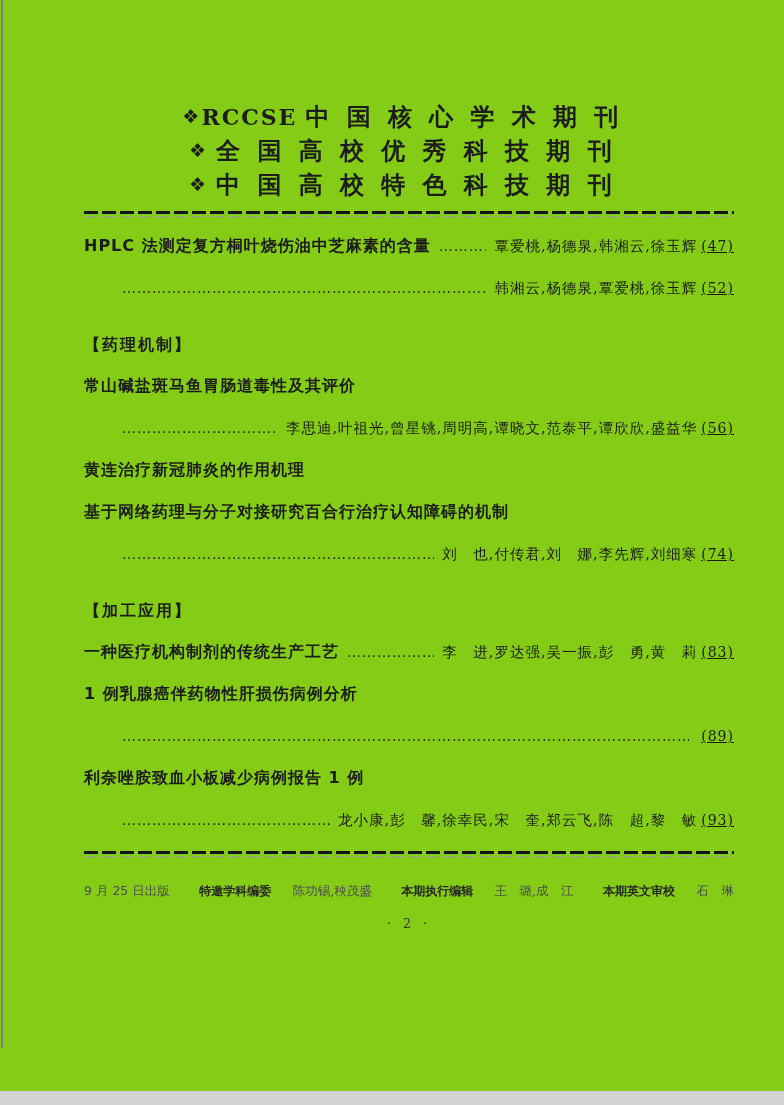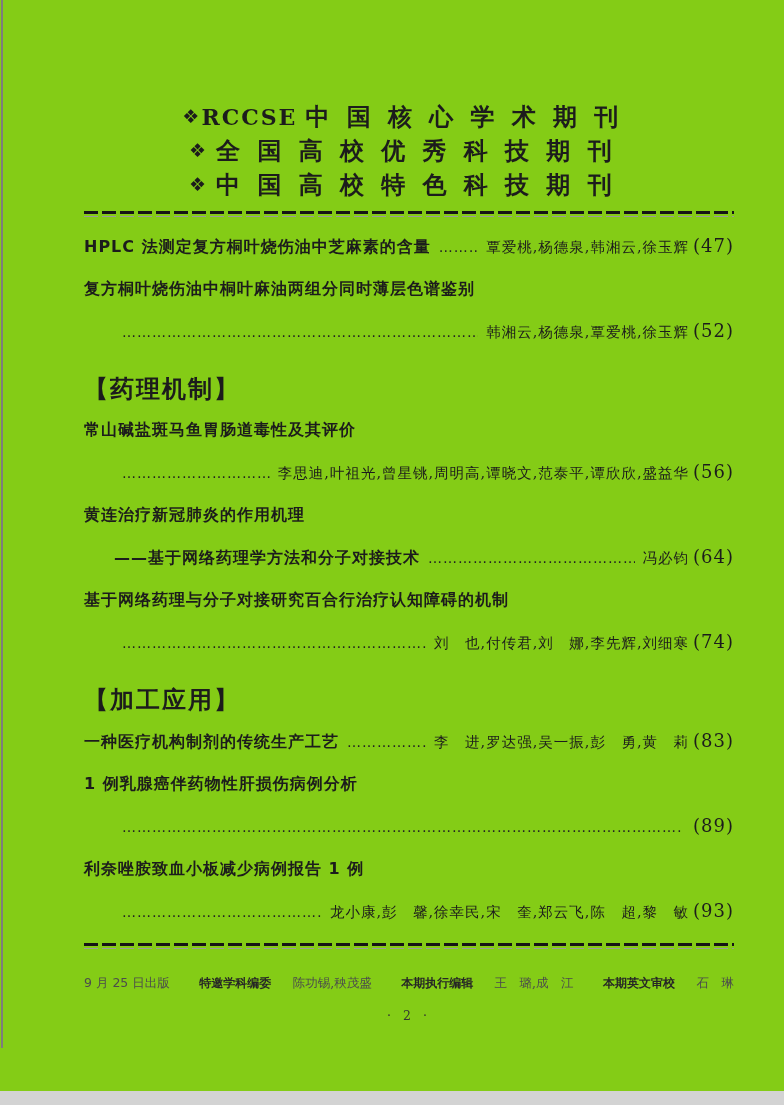--- a/index.html
+++ b/index.html
@@ -31,23 +31,23 @@
   .toc{margin-top:16px;}
   .toc-line{display:flex;align-items:baseline;font-size:16px;line-height:24px;
             margin-bottom:18px;letter-spacing:1px;font-weight:600;}
   .toc-line .t{white-space:nowrap;}
   .leader{flex:1;min-width:10px;overflow:hidden;white-space:nowrap;margin:0 8px;
           font-size:14px;font-weight:400;letter-spacing:1px;color:#222;}
   .leader::after{content:"…………………………………………………………………………………………………………………………";}
   .a{white-space:nowrap;font-family:"DejaVu Serif","Liberation Serif",serif;
      font-size:14.5px;font-weight:400;}
   .p{white-space:nowrap;font-family:"DejaVu Serif","Liberation Serif",serif;
-     font-size:18px;font-weight:400;margin-left:4px;}
+     font-size:14px;font-weight:400;margin-left:4px;text-decoration:underline;}
   .ind{padding-left:30px;}
-  .sec{font-size:24px;font-weight:700;letter-spacing:2px;line-height:26px;margin:32px 0 16px 0;}
+  .sec{font-size:16px;font-weight:700;letter-spacing:2px;line-height:26px;margin:32px 0 16px 0;}
 
   
   .footer{margin-top:25px;display:flex;align-items:baseline;white-space:nowrap;
           font-size:12.5px;color:#4c4c4c;justify-content:space-between;}
   .f-label{font-weight:700;color:#262626;font-size:12px;margin:0 10px 0 18px;}
   .f-names{font-family:"DejaVu Serif","Liberation Serif",serif;}
   .pageno{text-align:center;margin-top:16px;font-size:12.5px;color:#333;
           font-family:"DejaVu Serif","Liberation Serif",serif;letter-spacing:4px;}
 </style>
 </head>
@@ -75,46 +75,37 @@
     <div class="sep"></div>
 
     <div class="toc">
 
       <div class="toc-line">
         <span class="t">HPLC 法测定复方桐叶烧伤油中芝麻素的含量</span>
         <span class="leader"></span>
         <span class="a">覃爱桃,杨德泉,韩湘云,徐玉辉</span>
         <span class="p">(47)</span>
       </div>
-      <div class="toc-line">
-        <span class="t">复方桐叶烧伤油中桐叶麻油两组分同时薄层色谱鉴别</span>
-      </div>
       <div class="toc-line ind">
         <span class="leader"></span>
         <span class="a">韩湘云,杨德泉,覃爱桃,徐玉辉</span>
         <span class="p">(52)</span>
       </div>
 
       <h2 class="sec">【药理机制】</h2>
       <div class="toc-line">
         <span class="t">常山碱盐斑马鱼胃肠道毒性及其评价</span>
       </div>
       <div class="toc-line ind">
         <span class="leader"></span>
         <span class="a">李思迪,叶祖光,曾星铫,周明高,谭晓文,范泰平,谭欣欣,盛益华</span>
         <span class="p">(56)</span>
       </div>
       <div class="toc-line">
         <span class="t">黄连治疗新冠肺炎的作用机理</span>
-      </div>
-      <div class="toc-line ind">
-        <span class="t">——基于网络药理学方法和分子对接技术</span>
-        <span class="leader"></span>
-        <span class="a">冯必钧</span>
-        <span class="p">(64)</span>
       </div>
       <div class="toc-line">
         <span class="t">基于网络药理与分子对接研究百合行治疗认知障碍的机制</span>
       </div>
       <div class="toc-line ind">
         <span class="leader"></span>
         <span class="a">刘　也,付传君,刘　娜,李先辉,刘细寒</span>
         <span class="p">(74)</span>
       </div>
 

